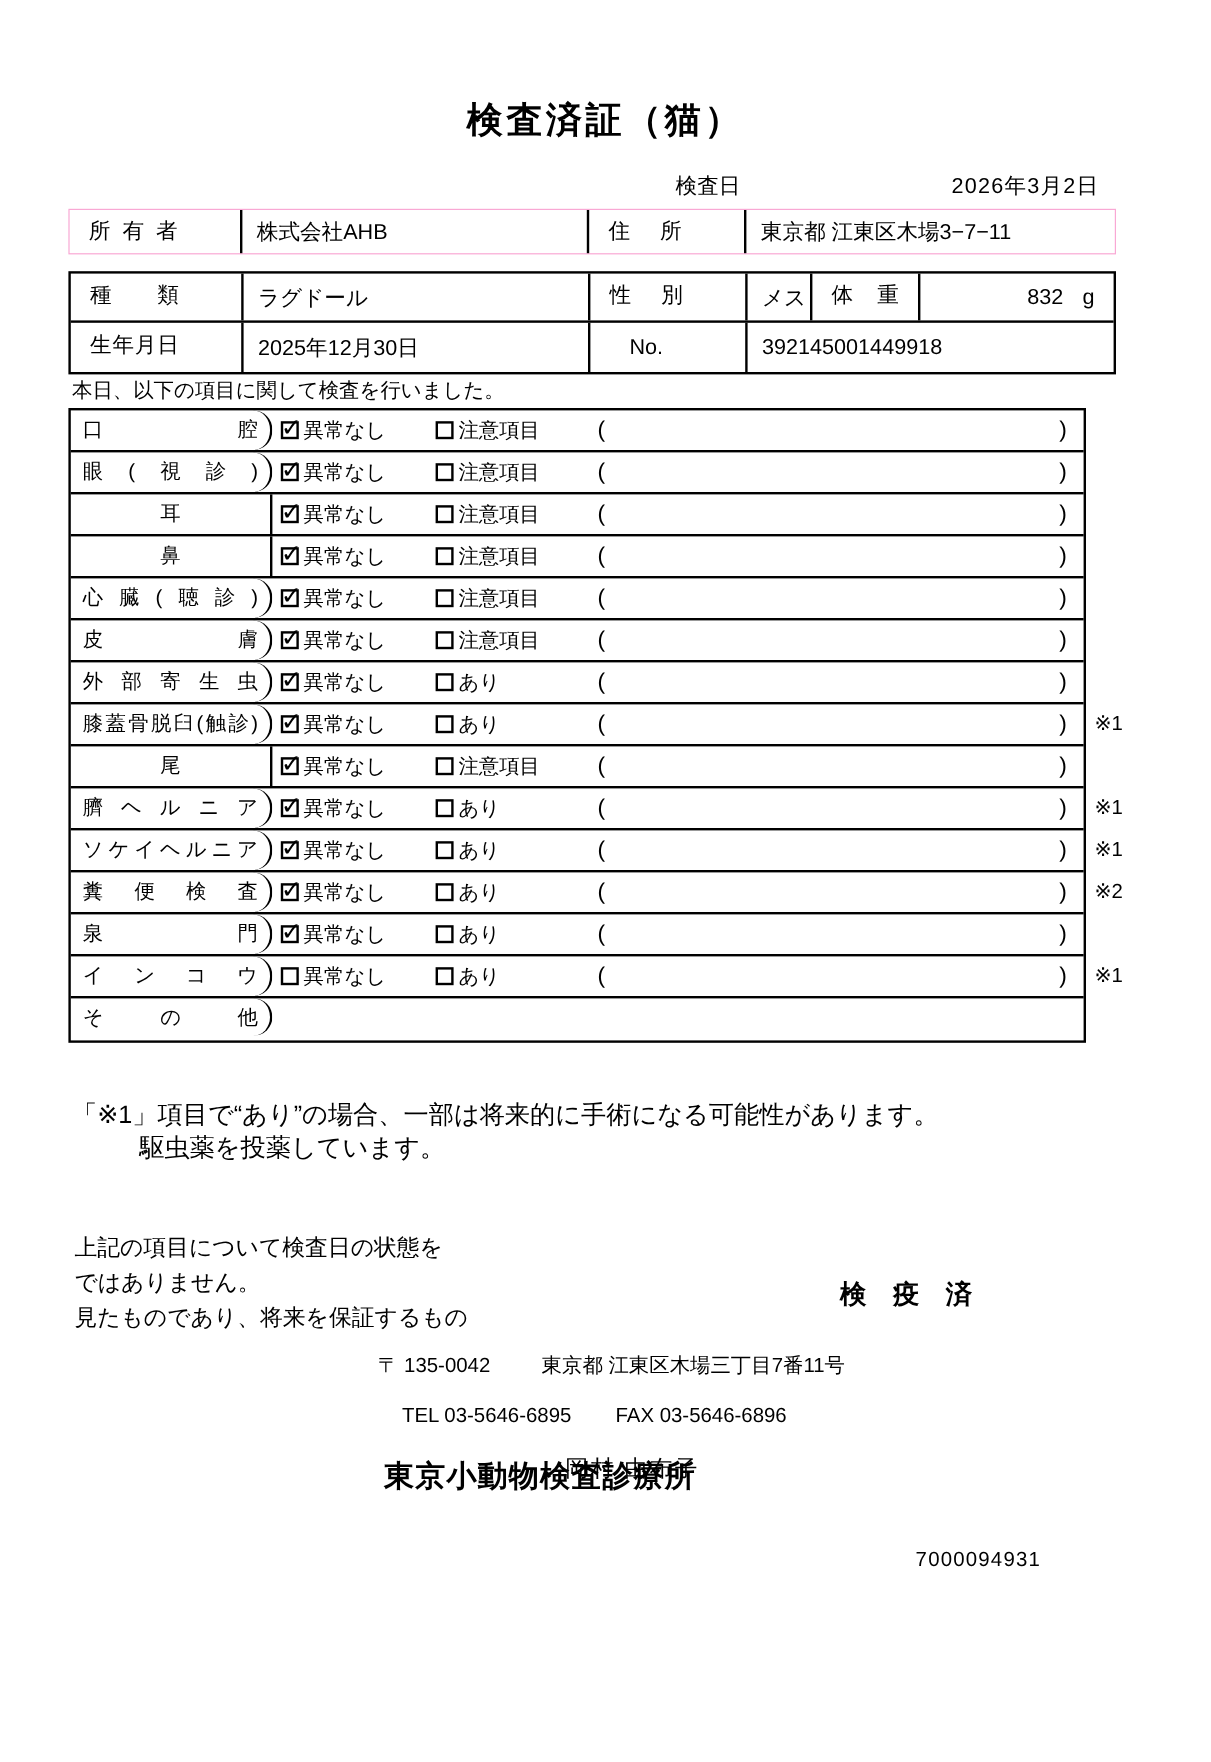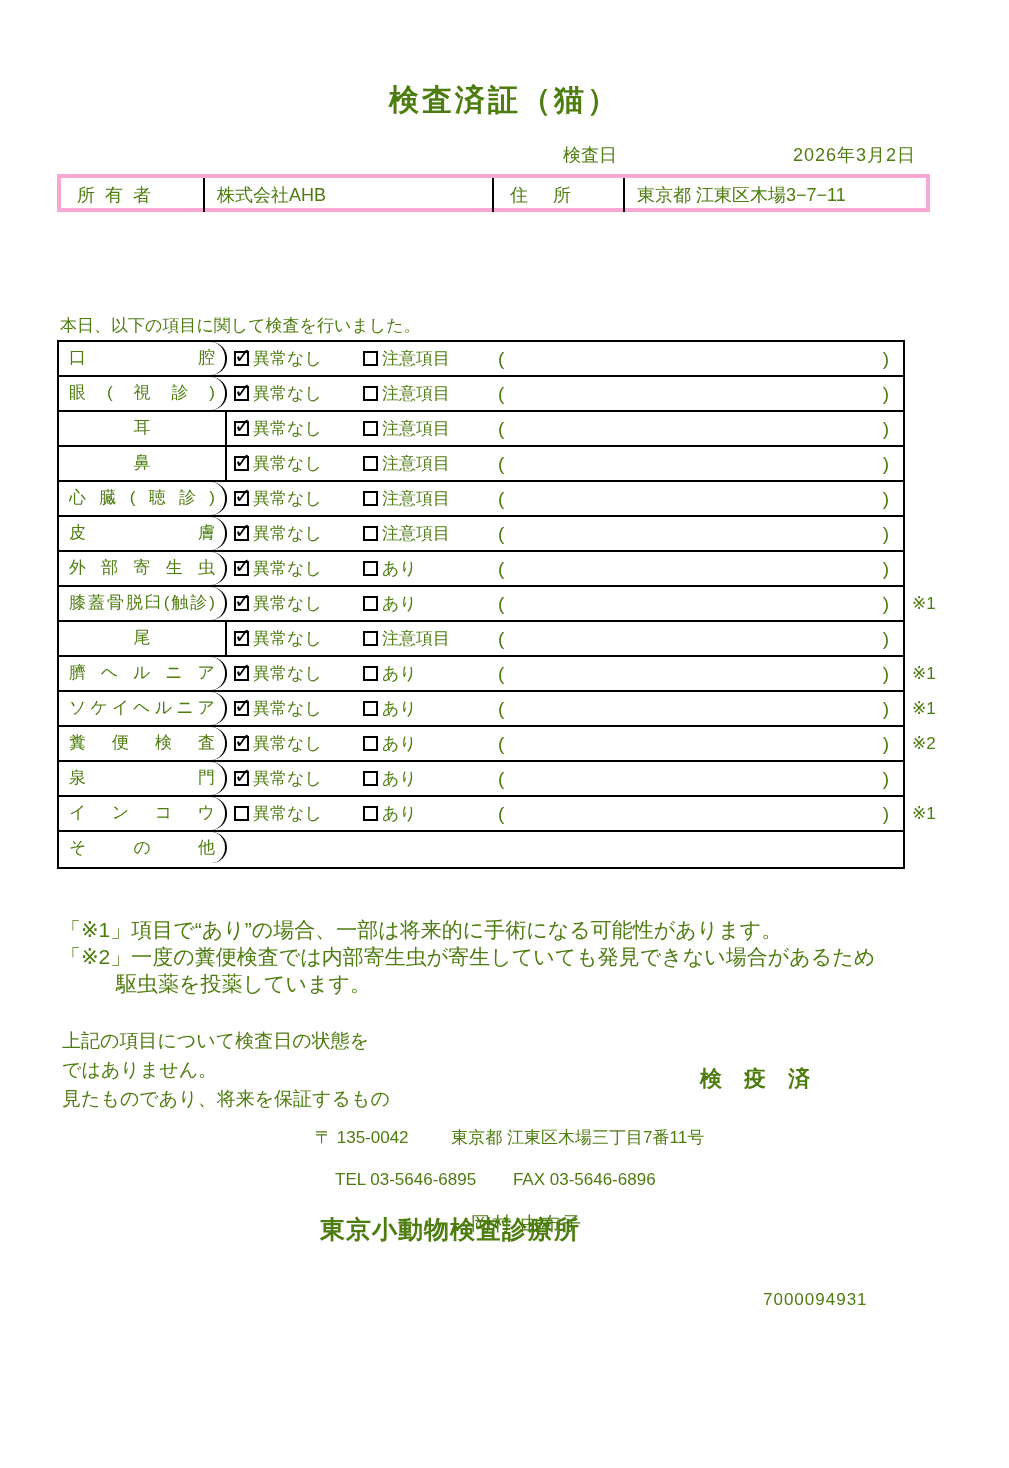--- a/index.html
+++ b/index.html
@@ -1,33 +1,33 @@
 <!DOCTYPE html>
 <html lang="ja"><head>
 <meta charset="utf-8">
 <style>
   * { margin:0; padding:0; box-sizing:border-box; }
   html,body { background:#ffffff; }
   .page {
     position:relative; width:1009px; height:1468px; background:#fff;
-    font-family:"Liberation Sans","DejaVu Sans",sans-serif; color:#4d7c0f;
+    font-family:"Liberation Sans","DejaVu Sans",sans-serif; color:#000000;
     overflow:visible; margin:0 auto;
   }
   .title {
     position:absolute; top:80px; left:0; width:100%; text-align:center;
     font-size:30px; font-weight:600; letter-spacing:3px;
   }
   .insp-date { position:absolute; top:143px; left:0; width:100%; height:26px; font-size:18px; }
   .insp-date-label { position:absolute; left:563px; top:0; }
   .insp-date-value { position:absolute; left:793px; top:0; letter-spacing:1px;text-align:right; }
 
   
   .owner-table {
     position:absolute; top:174px; left:57px; width:873px; height:38px;
-    border:4px solid #f9a8d4; display:grid; grid-template-columns:106px 325px 95px 1fr;
+    border:1px solid #f9a8d4; display:grid; grid-template-columns:106px 325px 95px 1fr;
   }
   .owner-table > div, .arow > div { font-size:18px; display:flex; align-items:center; }
   .bl { border-left:2px solid #000; }
   .jlabel { display:block !important; text-align:justify; text-align-last:justify; text-justify:inter-character; padding:0 16px; }
   .owner-table .jlabel { line-height:34px; }
   .value { padding-left:12px;margin-left:36px; }
 
   
   .animal-table { position:absolute; top:226px; left:57px; width:873px; border:2px solid #000; }
   .arow { display:grid; height:41px; }
@@ -88,20 +88,39 @@
     <span class="insp-date-value">2026年3月2日</span>
   </div>
 
   <div class="owner-table">
     <div class="jlabel">所有者</div>
     <div class="value bl">株式会社AHB</div>
     <div class="jlabel bl">住所</div>
     <div class="value bl">東京都 江東区木場3−7−11</div>
   </div>
 
+  <div class="animal-table">
+    <div class="arow r1">
+      <div class="jlabel">種類</div>
+      <div class="value bl">ラグドール</div>
+      <div class="jlabel bl">性別</div>
+      <div class="value bl">メス</div>
+      <div class="jlabel bl">体重</div>
+      <div class="weight-cell bl">
+        <span>832</span>
+        <span>g</span>
+      </div>
+    </div>
+    <div class="arow r2">
+      <div class="jlabel">生年月日</div>
+      <div class="value bl">2025年12月30日</div>
+      <div class="center bl">No.</div>
+      <div class="value bl">392145001449918</div>
+    </div>
+  </div>
 
   <div class="intro">本日、以下の項目に関して検査を行いました。</div>
 
   <div class="insp-table">
     <div id="insp-rows">
   <div class="insp-row">
     <div class="cell-item just">口腔</div>
     <div class="cell-check c1">
       <span class="checkbox cb1 checked"></span>
       <span class="chk-label lbl1">異常なし</span>
@@ -339,21 +358,20 @@
   </div>
 </div>
     <div class="insp-row other-row">
       <div class="cell-item just">その他</div>
       <div class="cell-rest"></div>
     </div>
   </div>
 
   <div class="notes">
     <div class="note-line">「※1」項目で“あり”の場合、一部は将来的に手術になる可能性があります。</div>
-    <div class="note-line">「※2」一度の糞便検査では内部寄生虫が寄生していても発見できない場合があるため</div>
     <div class="note-line indent">駆虫薬を投薬しています。</div>
   </div>
 
   <div class="disclaimer">
     <div>上記の項目について検査日の状態を</div>
     <div>ではありません。</div>
     <div>見たものであり、将来を保証するもの</div>
   </div>
 
   <div class="stamp">検 疫 済</div>

